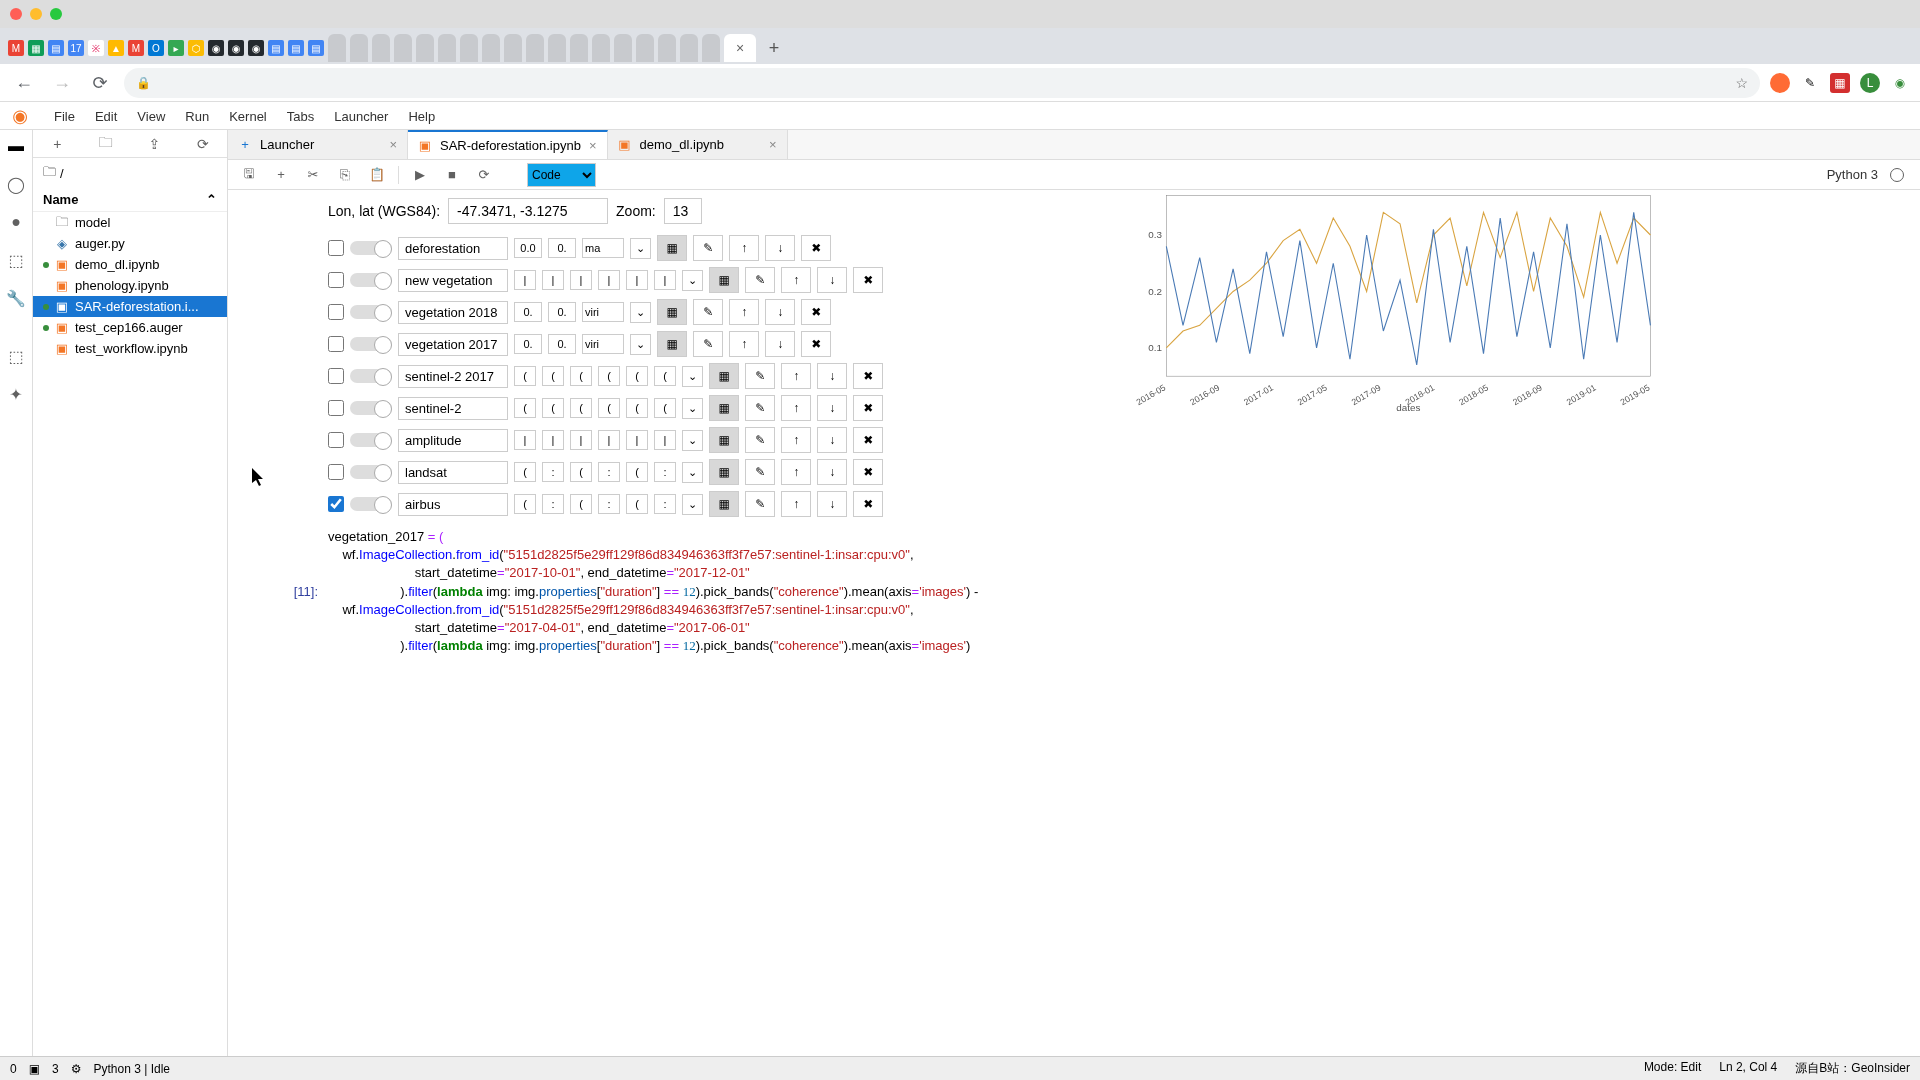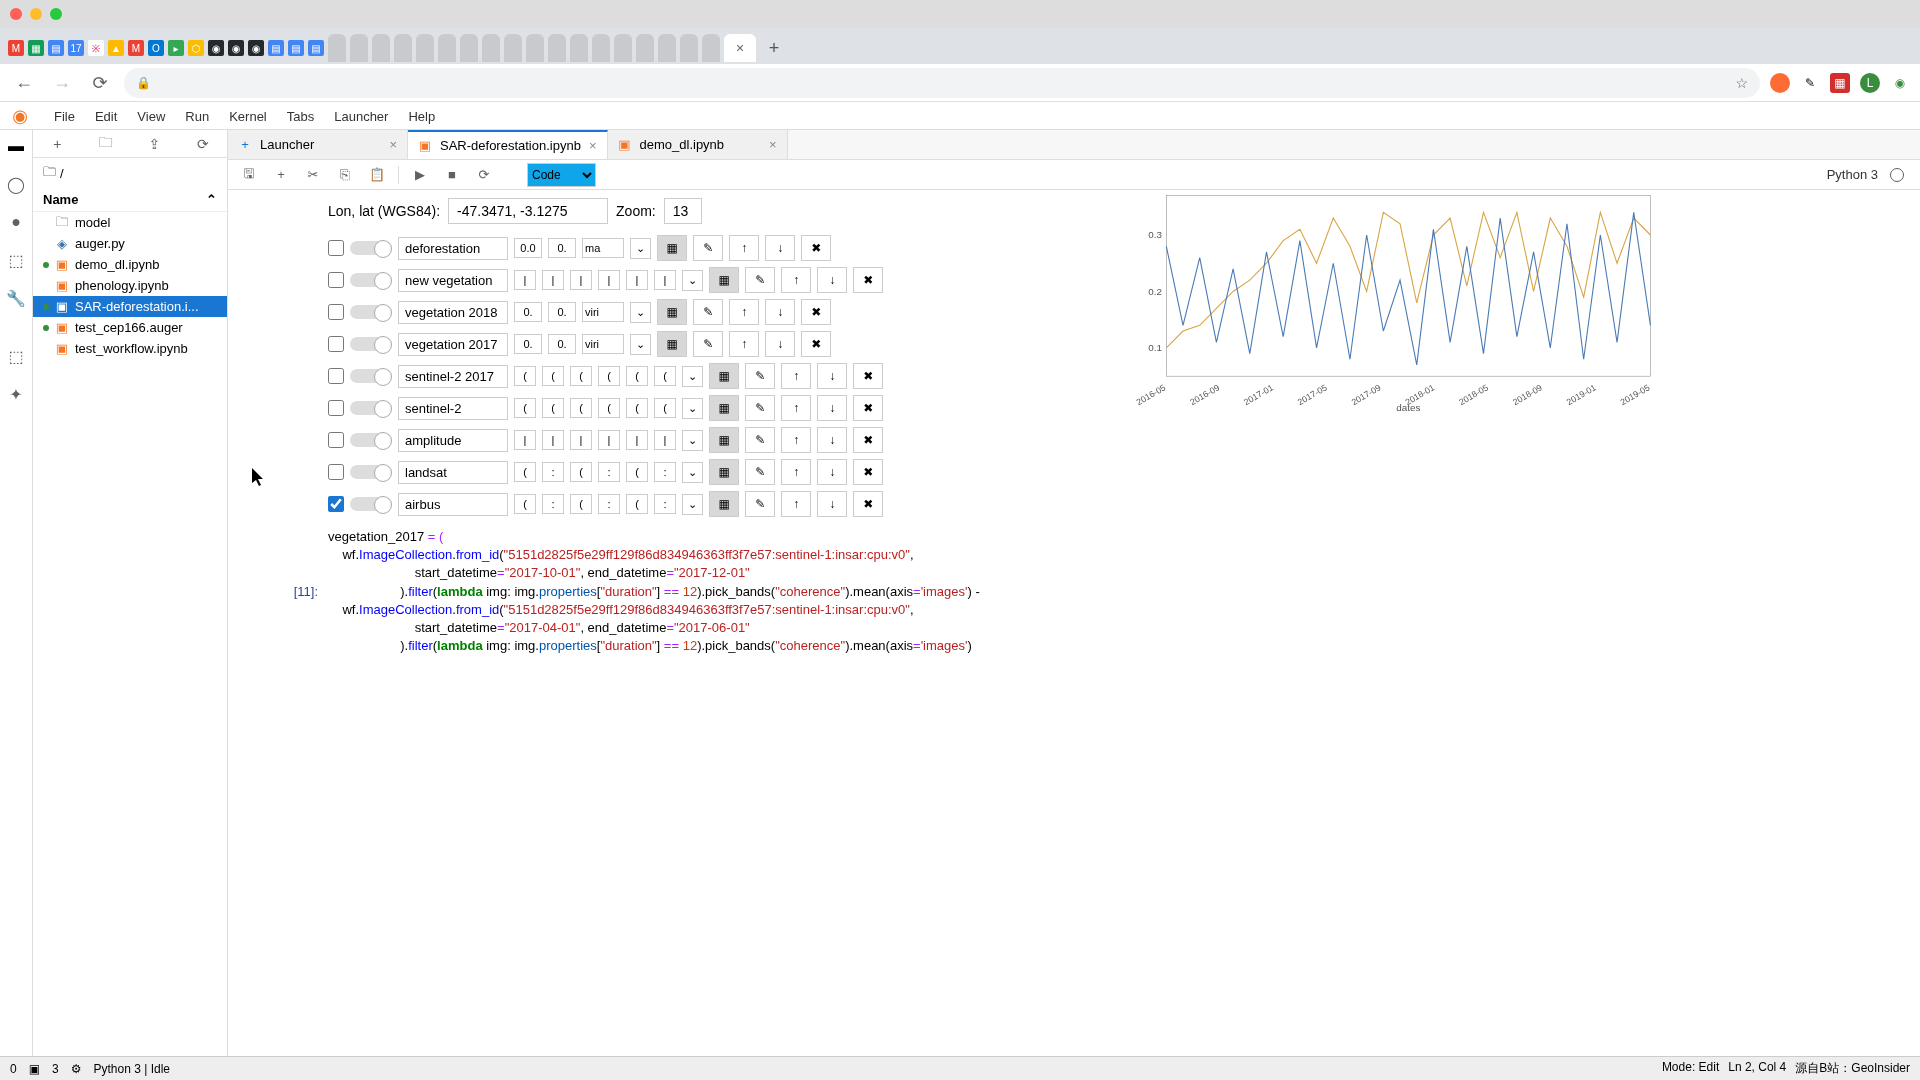--- a/index.html
+++ b/index.html
@@ -108,25 +108,25 @@
     
     .code-cell { display: flex; margin-top: 8px; font-family: Menlo, Consolas, monospace; font-size: 13px; align-items: center; }
     .prompt { width: 90px; text-align: right; padding-right: 10px; color: #303f9f; flex-shrink: 0; }
     .code-body { flex: 1; white-space: pre; line-height: 1.4; overflow-x: auto; }
     .tk-n { color: #000; }
     .tk-o { color: #aa22ff; }
     .tk-k { color: #008000; font-weight: bold; }
     .tk-s { color: #ba2121; }
     .tk-f { color: #0000ff; }
     .tk-p { color: #0055aa; }
-    .tk-m { color: #c2410c; }
+    .tk-m { color: #0369a1; font-family: Liberation Serif, serif; }
     
     
     .statusbar { height: 24px; background: #eee; border-top: 1px solid #ccc; display: flex; align-items: center; padding: 0 10px; font-size: 12px; gap: 12px; }
-    .sb-right { margin-left: auto; display: flex; gap: 9px; }
+    .sb-right { margin-left: auto; display: flex; gap: 18px; }
     
     
     .cursor-ptr { position: fixed; width: 14px; height: 20px; pointer-events: none; z-index: 9999; }
   </style>
 </head>
 <body>
 
 <div class="macos-bar">
   <div class="macos-dot dot-red"></div>
   <div class="macos-dot dot-yellow"></div>

